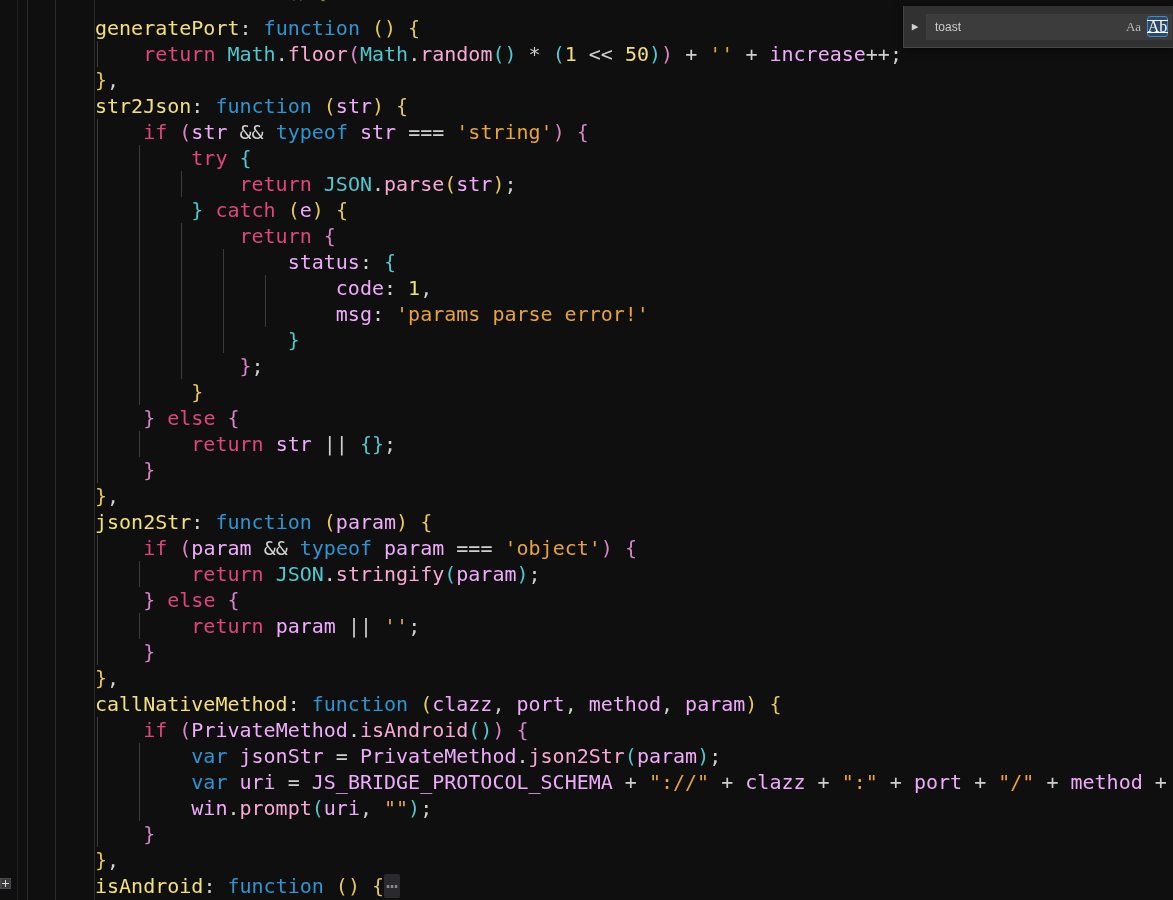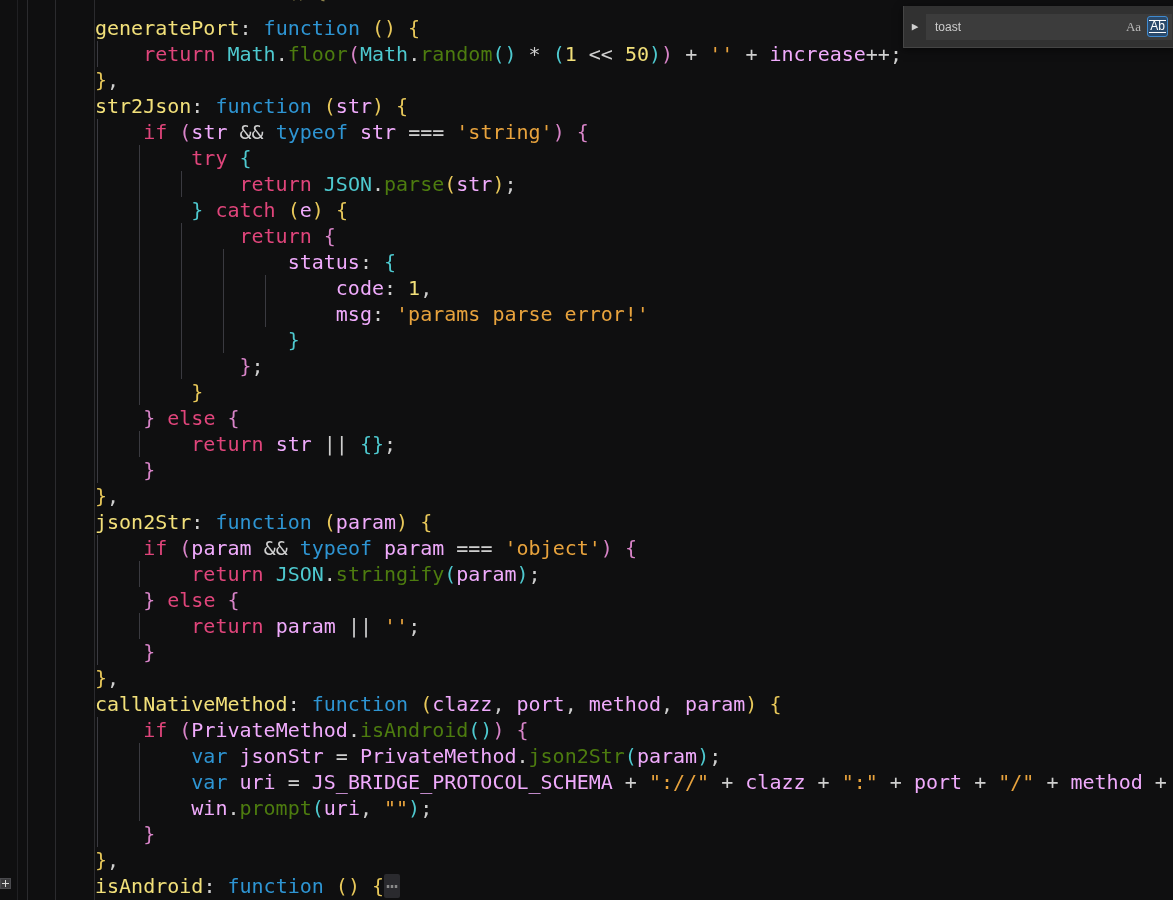--- a/index.html
+++ b/index.html
@@ -86,21 +86,21 @@
     height: 26px;
     width: 1px;
     background: #3a3a40;
   }
 
   
   .t-prop   { color: #f2e07a; }   
   .t-key    { color: #e0457b; }   
   .t-kw2    { color: #2e95d3; }   
   .t-var    { color: #f0abfc; }   
-  .t-fn     { color: #4d7c0f; }   
+  .t-fn     { color: #f9a8d4; }   
   .t-str    { color: #e8a33d; }   
   .t-num    { color: #f2e07a; }   
   .t-punc   { color: #cfcfcf; }   
   .t-paren1 { color: #e8c85a; }   
   .t-paren2 { color: #d884c8; }   
   .t-paren3 { color: #4ec9cf; }   
   .t-obj    { color: #4ec9cf; }
   .t-fold   { color: #8a8a8a; background: #2a2a2e; border-radius: 2px; padding: 0 2px; }
 
   
@@ -187,23 +187,23 @@
   .fw-btn.checked {
     background: #2b4a6b;
     border-color: #3f8ad0;
     color: #ffffff;
   }
   .fw-btn .abl {
     display: inline-block;
     border-top: 1px solid currentColor;
     border-bottom: 1px solid currentColor;
     line-height: 11px;
-    font-size: 12px;
+    font-size: 16px;
     padding: 0 1px;
-    font-family: Liberation Sans, sans-serif;
+    font-family: Liberation Serif, serif;
   }
 </style>
 </head>
 <body>
 
 <div id="app">
 
   <div class="gutter-strip">
     <div class="vguide dim" style="left:17px;"></div>
     <div class="vguide" style="left:27px;"></div>

